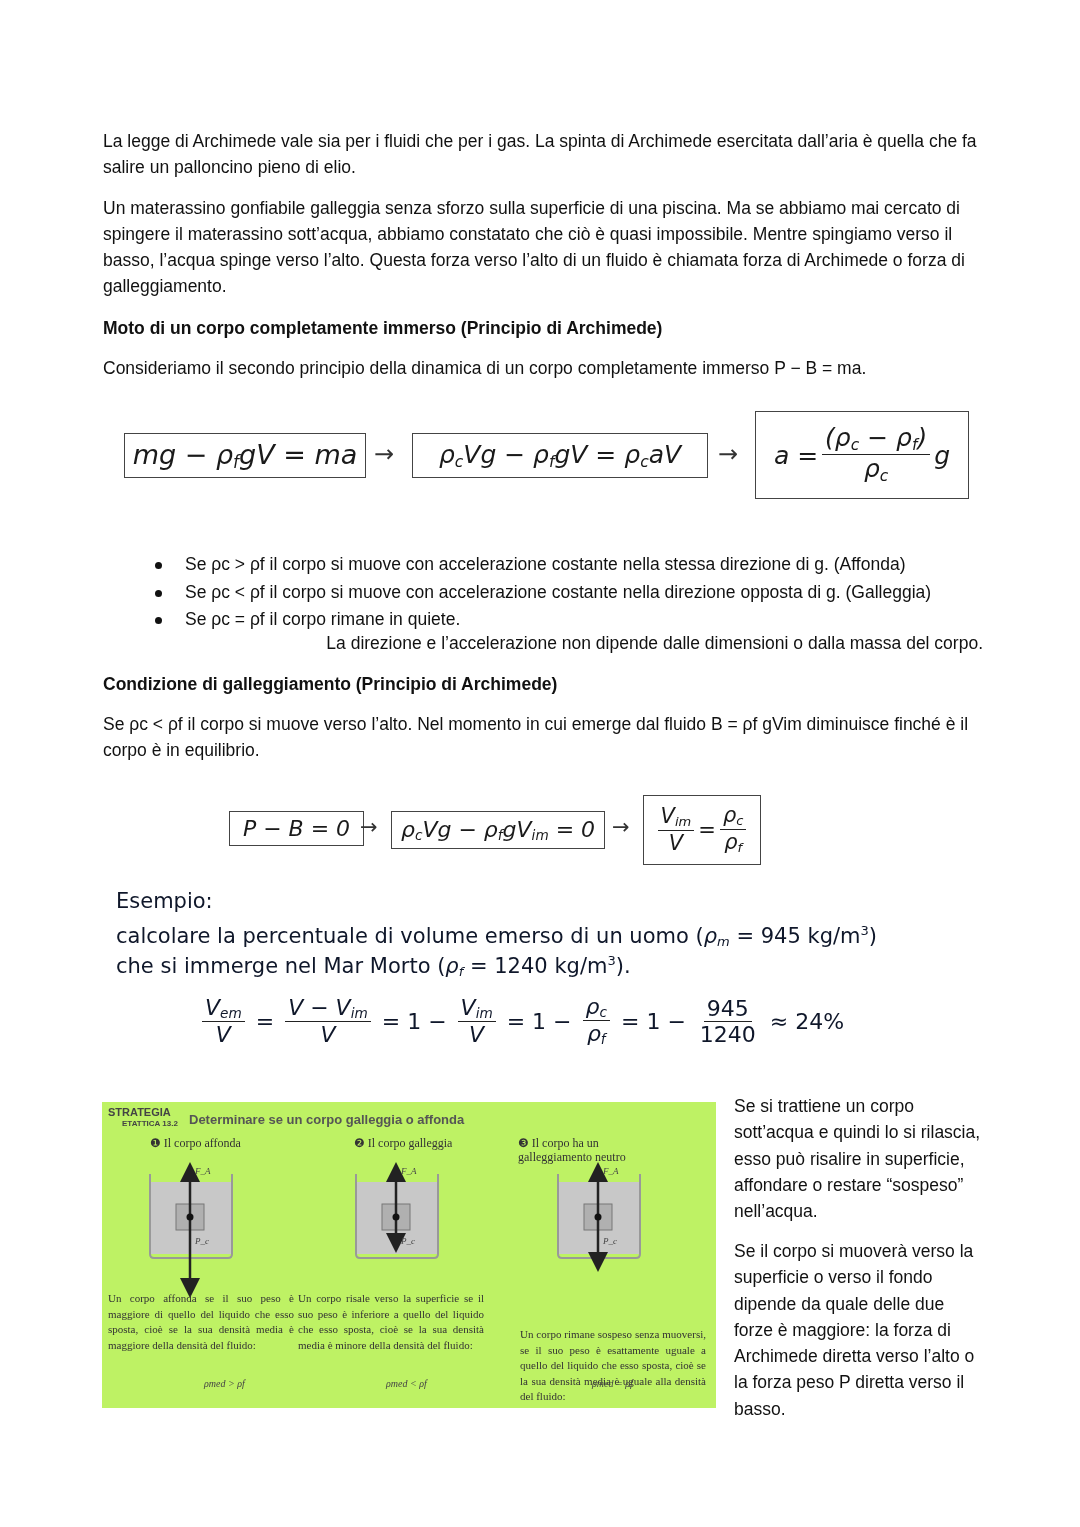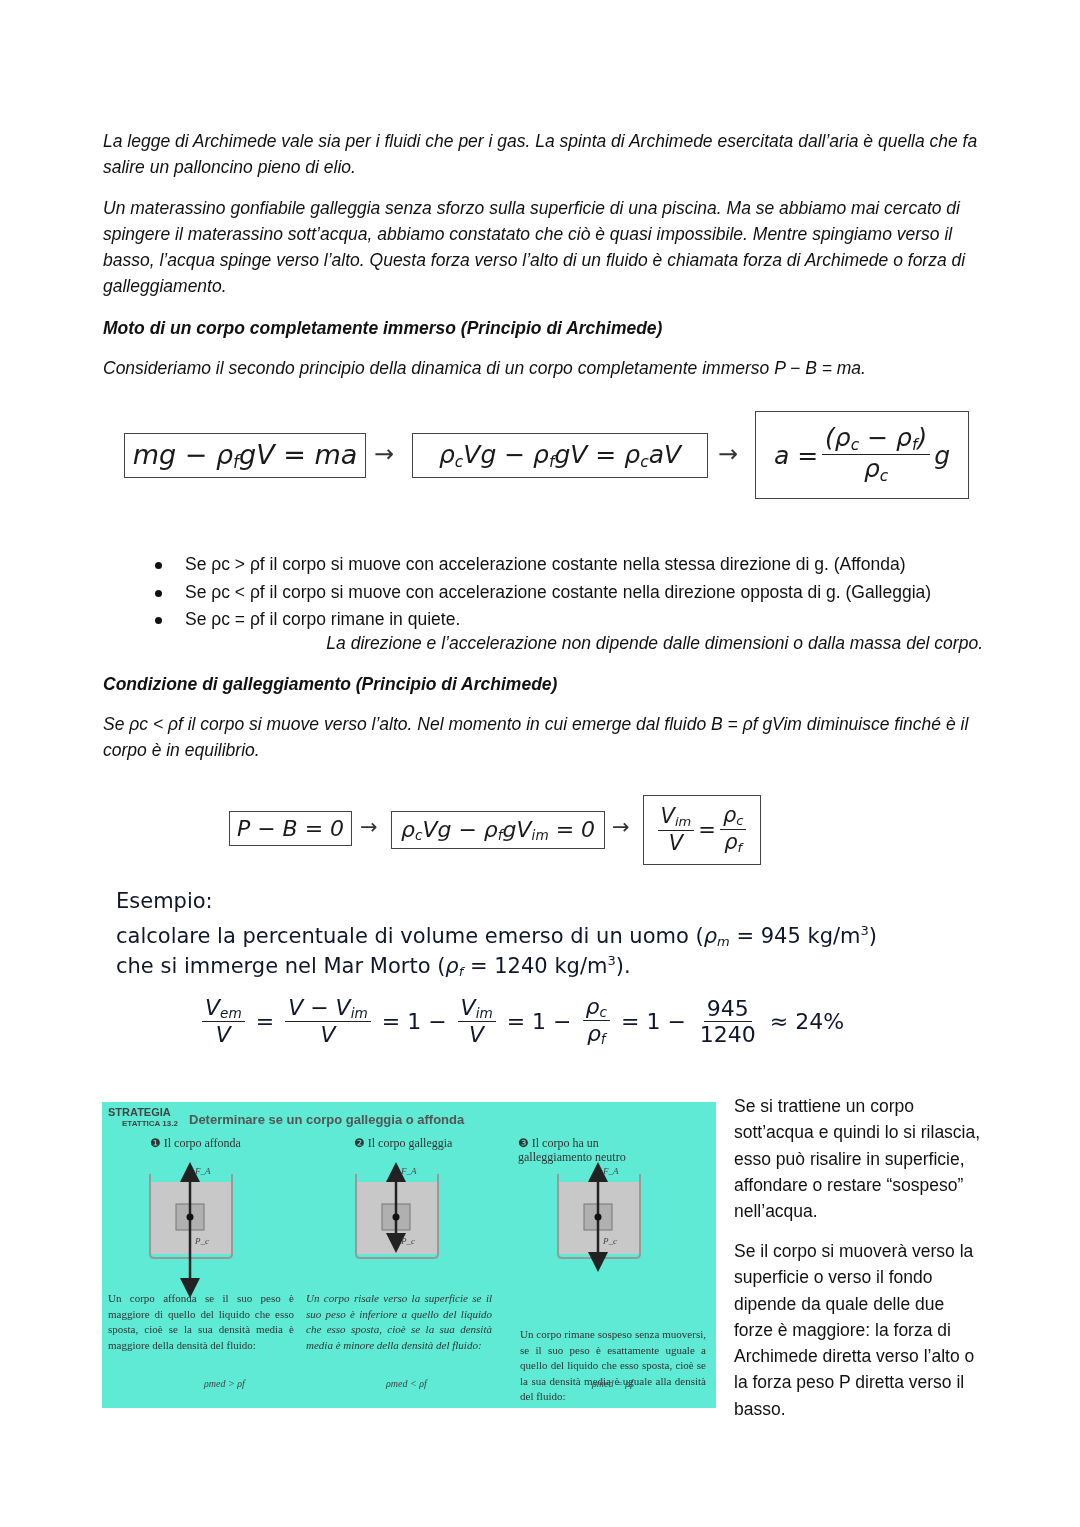--- a/index.html
+++ b/index.html
@@ -1,31 +1,31 @@
 <!DOCTYPE html>
 <html><head>
 <meta charset="utf-8">
 <style>
   html, body { margin:0; padding:0; background:#ffffff; }
   body { width:1080px; height:1527px; position:relative; overflow:hidden; color:#111; font-family:"Liberation Sans", sans-serif; }
-  .p { position:absolute; left:103px; width:880px; font-size:17.5px; line-height:26px; color:#111;font-style:italic; }
+  .p { position:absolute; left:103px; width:880px; font-size:17.5px; line-height:26px; color:#111; }
   .b { font-weight:bold; }
   .math { font-family:"DejaVu Sans", sans-serif; font-style:italic; color:#1a1a1a; }
   .eqbox { position:absolute; border:1.6px solid #444; box-sizing:border-box; display:flex; align-items:center; justify-content:center; font-family:"DejaVu Sans", sans-serif; font-style:italic; color:#1a1a1a; white-space:nowrap; }
   .arrow { position:absolute; font-family:"DejaVu Sans", sans-serif; color:#333; }
   .frac { display:inline-flex; flex-direction:column; align-items:center; vertical-align:middle; margin:0 4px; }
   .frac .num { border-bottom:1.5px solid #222; padding:0 3px; line-height:1.1; }
   .frac .den { padding:0 3px; line-height:1.15; }
   sub { font-size:0.62em; vertical-align:-0.25em; }
   sup { font-size:0.62em; vertical-align:0.6em; }
   ul.bullets { position:absolute; left:103px; top:533px; margin:18px; padding:0; list-style:none; font-size:17.5px; line-height:27.5px; }
   ul.bullets li { position:relative; padding-left:64px; }
   ul.bullets li .dot { position:absolute; left:34px; top:11px; width:7px; height:7px; background:#111; border-radius:50%; }
   .ex { position:absolute; left:116px; font-family:"DejaVu Sans", sans-serif; font-size:21px; color:#0f172a; line-height:30px; }
-  .fig { position:absolute; left:102px; top:1102px; width:614px; height:306px; background:#5eead4; font-family:"Liberation Serif", serif; color:#333; }
+  .fig { position:absolute; left:102px; top:1102px; width:614px; height:306px; background:#bef264; font-family:"Liberation Serif", serif; color:#333; }
   .fig .strat1 { position:absolute; left:6px; top:5px; font-family:"Liberation Sans", sans-serif; font-weight:bold; font-size:11px; color:#444; line-height:11px; }
   .fig .strat2 { position:absolute; left:6px; top:17px; font-family:"Liberation Sans", sans-serif; font-weight:bold; font-size:8px; color:#444;padding-left:14px; }
   .fig .ftitle { position:absolute; left:87px; top:10px; font-family:"Liberation Sans", sans-serif; font-weight:bold; font-size:13px; color:#555; }
   .fig .case { position:absolute; font-size:12px; color:#333; line-height:14px; }
   .fig .desc { position:absolute; font-size:11px; line-height:15.5px; color:#333; text-align:justify; width:186px; }
   .fig .rel { position:absolute; font-size:10px; font-style:italic; color:#444; }
   .side { position:absolute; left:734px; width:250px; font-size:17.5px; line-height:26.3px; color:#111; }
 </style>
 </head>
 <body>
@@ -55,21 +55,21 @@
 <ul class="bullets">
   <li><span class="dot"></span><span>Se ρc &gt; ρf il corpo si muove con accelerazione costante nella stessa direzione di g. (Affonda)</span></li>
   <li><span class="dot"></span><span>Se ρc &lt; ρf il corpo si muove con accelerazione costante nella direzione opposta di g. (Galleggia)</span></li>
   <li><span class="dot"></span><span>Se ρc = ρf il corpo rimane in quiete.</span></li>
 </ul>
 
 <div class="p" style="top:630px;text-align:right;">La direzione e l’accelerazione non dipende dalle dimensioni o dalla massa del corpo.</div>
 <div class="p b" style="top:671px;">Condizione di galleggiamento (Principio di Archimede)</div>
 <div class="p" style="top:711px;">Se ρc &lt; ρf il corpo si muove verso l’alto. Nel momento in cui emerge dal fluido B = ρf gVim diminuisce finché è il corpo è in equilibrio.</div>
 
-<div class="eqbox" style="left:229px; top:811px; width:123px; height:35px; font-size:22px; font-style:normal;">
+<div class="eqbox" style="left:229px; top:811px; width:135px; height:35px; font-size:22px; font-style:normal;">
   <span class="math" style="font-style:italic;">P − B = 0</span>
 </div>
 <span class="arrow" style="left:360px; top:815px; font-size:21px;">→</span>
 <div class="eqbox" style="left:391px; top:811px; width:214px; height:38px; font-size:22px;">
   <span>ρ<sub>c</sub>Vg − ρ<sub>f</sub>gV<sub>im</sub> = 0</span>
 </div>
 <span class="arrow" style="left:612px; top:815px; font-size:21px;">→</span>
 <div class="eqbox" style="left:643px; top:795px; width:118px; height:70px; font-size:21px;">
   <span class="frac">
       <span class="num">V<sub>im</sub></span>
@@ -164,21 +164,21 @@
     </g>
   </svg>
   <span class="rel" style="left:93px; top:64px; font-size:9px;">F_A</span>
   <span class="rel" style="left:93px; top:134px; font-size:9px;">P_c</span>
   <span class="rel" style="left:299px; top:64px; font-size:9px;">F_A</span>
   <span class="rel" style="left:299px; top:134px; font-size:9px;">P_c</span>
   <span class="rel" style="left:501px; top:64px; font-size:9px;">F_A</span>
   <span class="rel" style="left:501px; top:134px; font-size:9px;">P_c</span>
 
   <div class="desc" style="left:6px; top:189px;">Un corpo affonda se il suo peso è maggiore di quello del liquido che esso sposta, cioè se la sua densità media è maggiore della densità del fluido:</div>
-  <div class="desc" style="left:204px; top:189px;font-style:italic;">Un corpo risale verso la superficie se il suo peso è inferiore a quello del liquido che esso sposta, cioè se la sua densità media è minore della densità del fluido:</div>
+  <div class="desc" style="left:196px; top:189px;">Un corpo risale verso la superficie se il suo peso è inferiore a quello del liquido che esso sposta, cioè se la sua densità media è minore della densità del fluido:</div>
   <div class="desc" style="left:418px; top:189px;margin-top:36px;">Un corpo rimane sospeso senza muoversi, se il suo peso è esattamente uguale a quello del liquido che esso sposta, cioè se la sua densità media è uguale alla densità del fluido:</div>
 
   <div class="rel" style="left:78px; top:276px;margin-left:24px;">ρmed &gt; ρf</div>
   <div class="rel" style="left:284px; top:276px;">ρmed &lt; ρf</div>
   <div class="rel" style="left:490px; top:276px;">ρmed = ρf</div>
 </div>
 
 <div class="side" style="top:1093px;">Se si trattiene un corpo sott’acqua e quindi lo si rilascia, esso può risalire in superficie, affondare o restare “sospeso” nell’acqua.</div>
 <div class="side" style="top:1238px;">Se il corpo si muoverà verso la superficie o verso il fondo dipende da quale delle due forze è maggiore: la forza di Archimede diretta verso l’alto o la forza peso P diretta verso il basso.</div>
 

